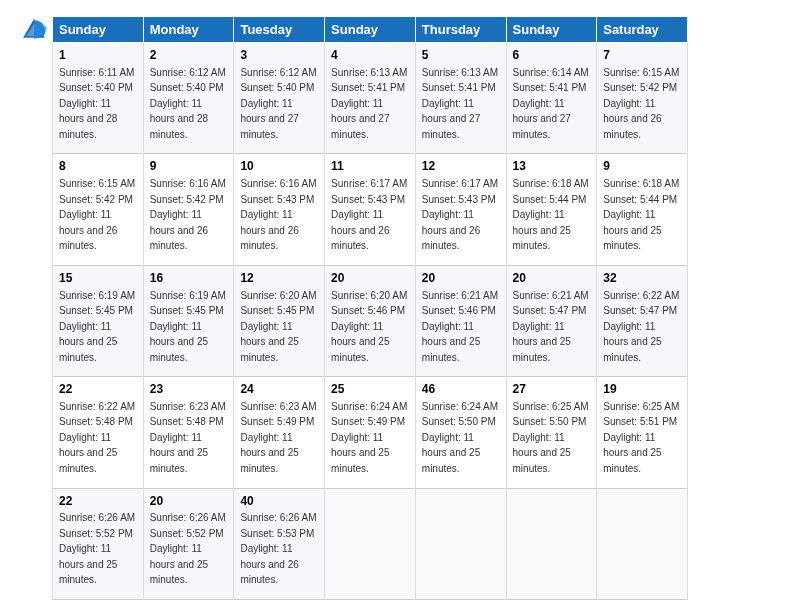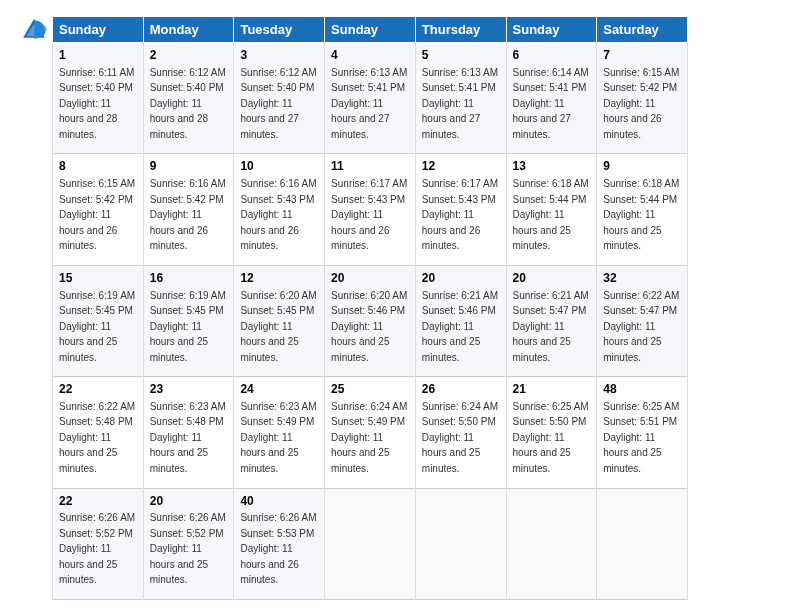--- a/index.html
+++ b/index.html
@@ -161,23 +161,23 @@
           <td><span class="day-num">20</span><span class="day-info">Sunrise: 6:20 AM<br>Sunset: 5:46 PM<br>Daylight: 11 hours and 25 minutes.</span></td>
           <td><span class="day-num">20</span><span class="day-info">Sunrise: 6:21 AM<br>Sunset: 5:46 PM<br>Daylight: 11 hours and 25 minutes.</span></td>
           <td><span class="day-num">20</span><span class="day-info">Sunrise: 6:21 AM<br>Sunset: 5:47 PM<br>Daylight: 11 hours and 25 minutes.</span></td>
           <td><span class="day-num">32</span><span class="day-info">Sunrise: 6:22 AM<br>Sunset: 5:47 PM<br>Daylight: 11 hours and 25 minutes.</span></td>
         </tr>
         <tr>
           <td><span class="day-num">22</span><span class="day-info">Sunrise: 6:22 AM<br>Sunset: 5:48 PM<br>Daylight: 11 hours and 25 minutes.</span></td>
           <td><span class="day-num">23</span><span class="day-info">Sunrise: 6:23 AM<br>Sunset: 5:48 PM<br>Daylight: 11 hours and 25 minutes.</span></td>
           <td><span class="day-num">24</span><span class="day-info">Sunrise: 6:23 AM<br>Sunset: 5:49 PM<br>Daylight: 11 hours and 25 minutes.</span></td>
           <td><span class="day-num">25</span><span class="day-info">Sunrise: 6:24 AM<br>Sunset: 5:49 PM<br>Daylight: 11 hours and 25 minutes.</span></td>
-          <td><span class="day-num">26</span><span class="day-info">Sunrise: 6:24 AM<br>Sunset: 5:50 PM<br>Daylight: 11 hours and 25 minutes.</span></td>
-          <td><span class="day-num">21</span><span class="day-info">Sunrise: 6:25 AM<br>Sunset: 5:50 PM<br>Daylight: 11 hours and 25 minutes.</span></td>
-          <td><span class="day-num">48</span><span class="day-info">Sunrise: 6:25 AM<br>Sunset: 5:51 PM<br>Daylight: 11 hours and 25 minutes.</span></td>
+          <td><span class="day-num">46</span><span class="day-info">Sunrise: 6:24 AM<br>Sunset: 5:50 PM<br>Daylight: 11 hours and 25 minutes.</span></td>
+          <td><span class="day-num">27</span><span class="day-info">Sunrise: 6:25 AM<br>Sunset: 5:50 PM<br>Daylight: 11 hours and 25 minutes.</span></td>
+          <td><span class="day-num">19</span><span class="day-info">Sunrise: 6:25 AM<br>Sunset: 5:51 PM<br>Daylight: 11 hours and 25 minutes.</span></td>
         </tr>
         <tr>
           <td><span class="day-num">22</span><span class="day-info">Sunrise: 6:26 AM<br>Sunset: 5:52 PM<br>Daylight: 11 hours and 25 minutes.</span></td>
           <td><span class="day-num">20</span><span class="day-info">Sunrise: 6:26 AM<br>Sunset: 5:52 PM<br>Daylight: 11 hours and 25 minutes.</span></td>
           <td><span class="day-num">40</span><span class="day-info">Sunrise: 6:26 AM<br>Sunset: 5:53 PM<br>Daylight: 11 hours and 26 minutes.</span></td>
           <td class="empty-cell"></td>
           <td class="empty-cell"></td>
           <td class="empty-cell"></td>
           <td class="empty-cell"></td>
         </tr>

